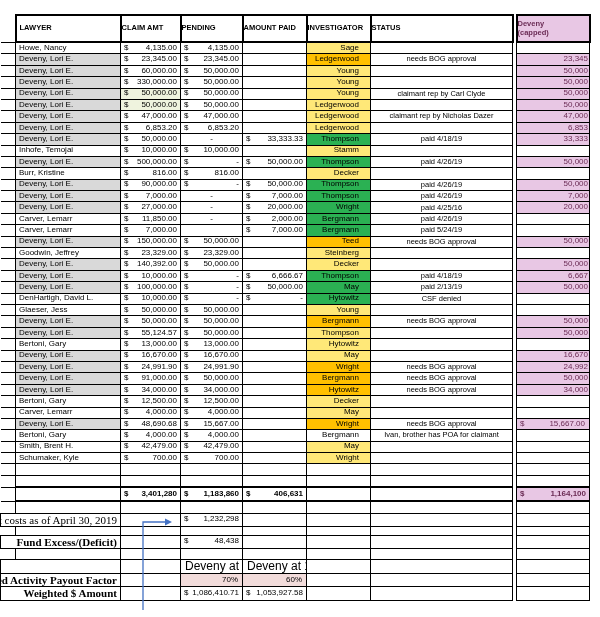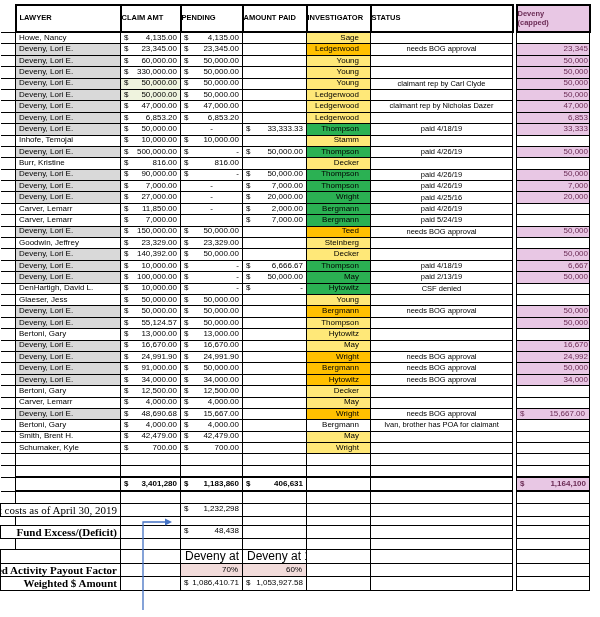--- a/index.html
+++ b/index.html
@@ -1,20 +1,20 @@
 <!DOCTYPE html>
 <html style="--yellow: #FFE878; --orange: #FFC000; --green: #2BB153; --pink: #E8C7E4; --rose: #F2DCDB; --gray: #D9D9D9; --tint: #EFF3DE; --arrowblue: #4472C4; --cappedtext: #6B2C55;"><head>
 <meta charset="utf-8">
 <style>
   html,body{margin:0;padding:0;background:#fff;}
   .sheet{
     position:relative;width:600px;height:617px;background:#fff;overflow:hidden;
     font-family:"Liberation Sans",sans-serif;color:#000;
   }
-  table.grid{border-collapse:collapse;table-layout:fixed;width:600px;margin-top:4px;}
+  table.grid{border-collapse:collapse;table-layout:fixed;width:600px;margin-top:14px;}
   td,th{padding:0;font-size:8px;line-height:1.1;height:10.4px;overflow:hidden;white-space:nowrap;font-weight:normal;vertical-align:middle;}
   
   td.c0{border-top:1px solid #000;border-bottom:1px solid #000;}
   td.filler{border:none;}
   td.spacer{border-left:1.5px solid #000;border-right:1.5px solid #000;background:#fff;}
   td.cell{border:1px solid #000;}
   
   tr.hrow th{border:2px solid #000;height:25px;font-weight:bold;font-size:7.5px;text-align:left;background:#fff;}
   tr.hrow th.lawyer-h{text-align:left;padding-left:3px;}
   tr.hrow th.capped-h{background:var(--pink);color:var(--cappedtext);}

